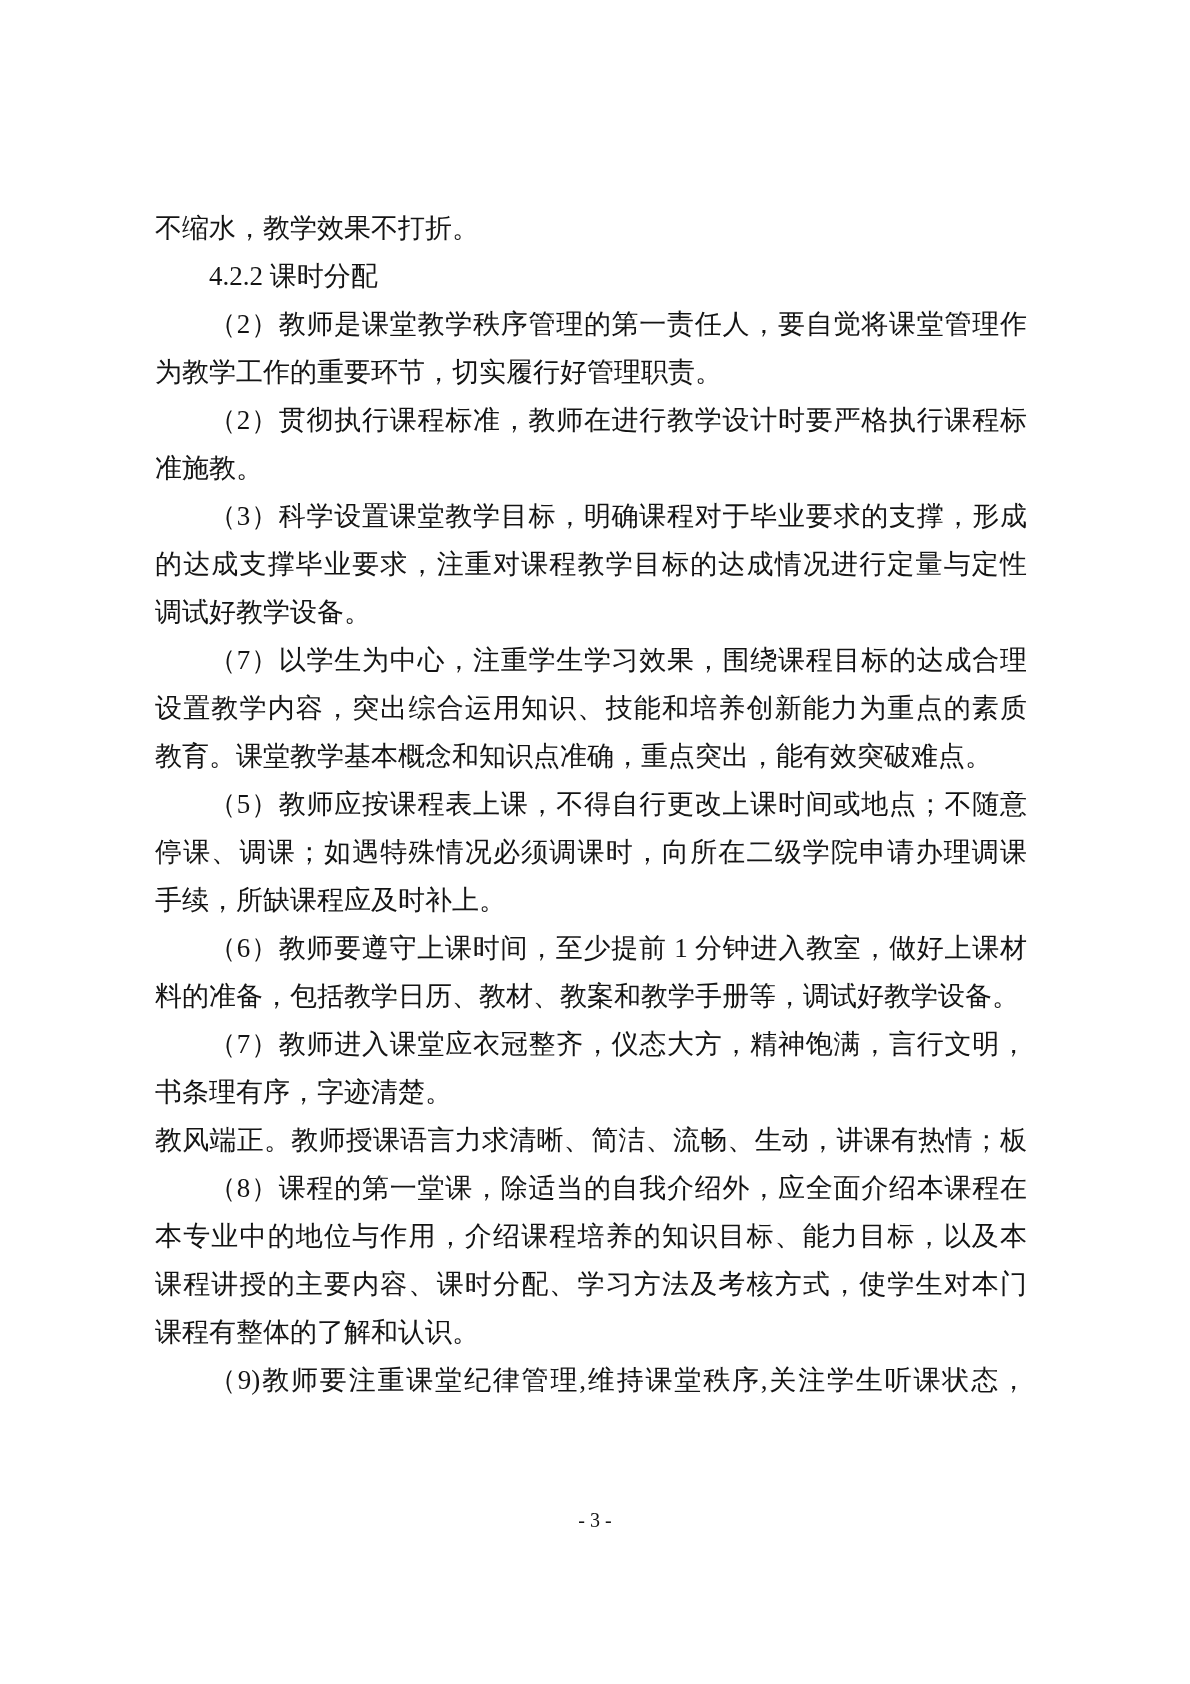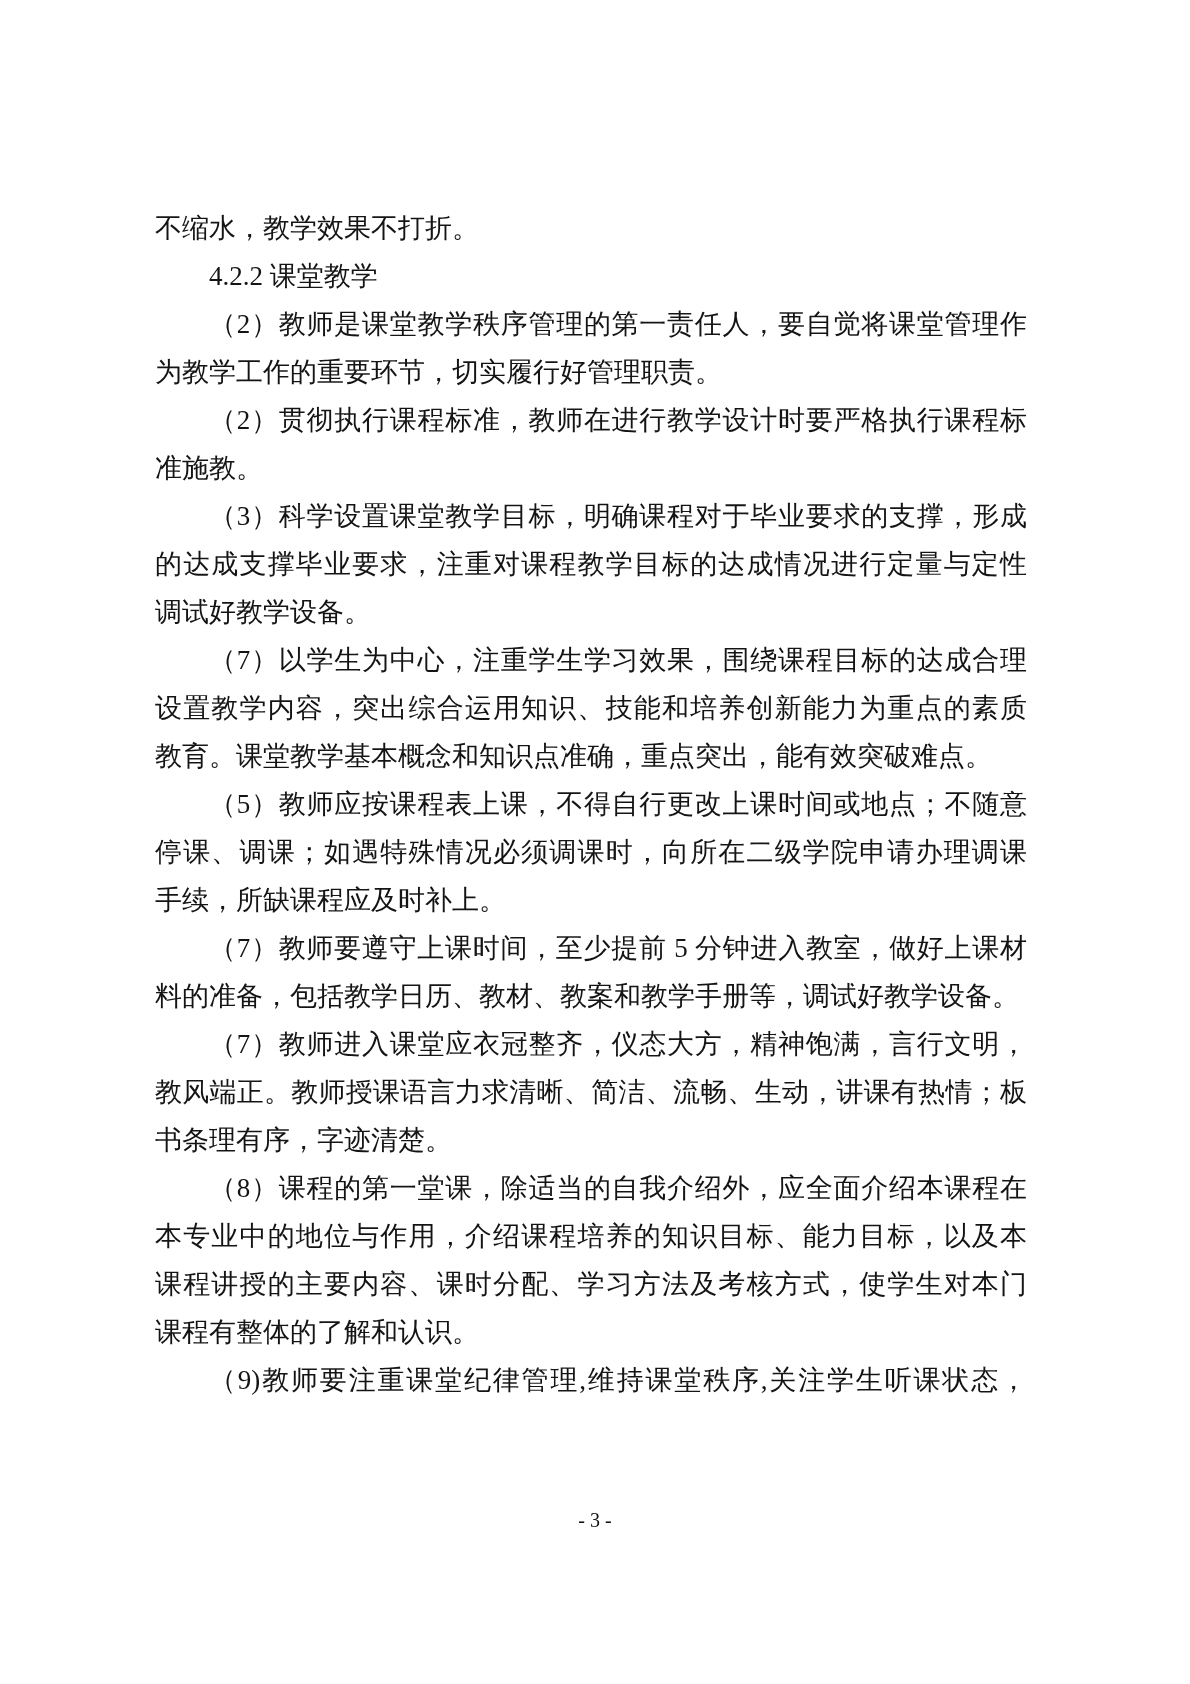--- a/index.html
+++ b/index.html
@@ -61,21 +61,21 @@
 </style>
 </head>
 <body>
 
 <div class="page">
   <div class="doc-body">
       <div class="para">
         <div class="line">不缩水，教学效果不打折。</div>
       </div>
       <div class="para">
-        <div class="line indent">4.2.2 课堂教学</div>
+        <div class="line indent">4.2.2 课时分配</div>
       </div>
       <div class="para">
         <div class="line indent fill">（2）教师是课堂教学秩序管理的第一责任人，要自觉将课堂管理作</div>
         <div class="line">为教学工作的重要环节，切实履行好管理职责。</div>
       </div>
       <div class="para">
         <div class="line indent fill">（2）贯彻执行课程标准，教师在进行教学设计时要严格执行课程标</div>
         <div class="line">准施教。</div>
       </div>
       <div class="para">
@@ -87,27 +87,27 @@
         <div class="line indent fill">（7）以学生为中心，注重学生学习效果，围绕课程目标的达成合理</div>
         <div class="line fill">设置教学内容，突出综合运用知识、技能和培养创新能力为重点的素质</div>
         <div class="line">教育。课堂教学基本概念和知识点准确，重点突出，能有效突破难点。</div>
       </div>
       <div class="para">
         <div class="line indent fill">（5）教师应按课程表上课，不得自行更改上课时间或地点；不随意</div>
         <div class="line fill">停课、调课；如遇特殊情况必须调课时，向所在二级学院申请办理调课</div>
         <div class="line">手续，所缺课程应及时补上。</div>
       </div>
       <div class="para">
-        <div class="line indent fill">（7）教师要遵守上课时间，至少提前 5 分钟进入教室，做好上课材</div>
+        <div class="line indent fill">（6）教师要遵守上课时间，至少提前 1 分钟进入教室，做好上课材</div>
         <div class="line">料的准备，包括教学日历、教材、教案和教学手册等，调试好教学设备。</div>
       </div>
       <div class="para">
         <div class="line indent fill">（7）教师进入课堂应衣冠整齐，仪态大方，精神饱满，言行文明，</div>
+        <div class="line">书条理有序，字迹清楚。</div>
         <div class="line fill">教风端正。教师授课语言力求清晰、简洁、流畅、生动，讲课有热情；板</div>
-        <div class="line">书条理有序，字迹清楚。</div>
       </div>
       <div class="para">
         <div class="line indent fill">（8）课程的第一堂课，除适当的自我介绍外，应全面介绍本课程在</div>
         <div class="line fill">本专业中的地位与作用，介绍课程培养的知识目标、能力目标，以及本</div>
         <div class="line fill">课程讲授的主要内容、课时分配、学习方法及考核方式，使学生对本门</div>
         <div class="line">课程有整体的了解和认识。</div>
       </div>
       <div class="para">
         <div class="line indent fill">（9)教师要注重课堂纪律管理,维持课堂秩序,关注学生听课状态，</div>
       </div>

